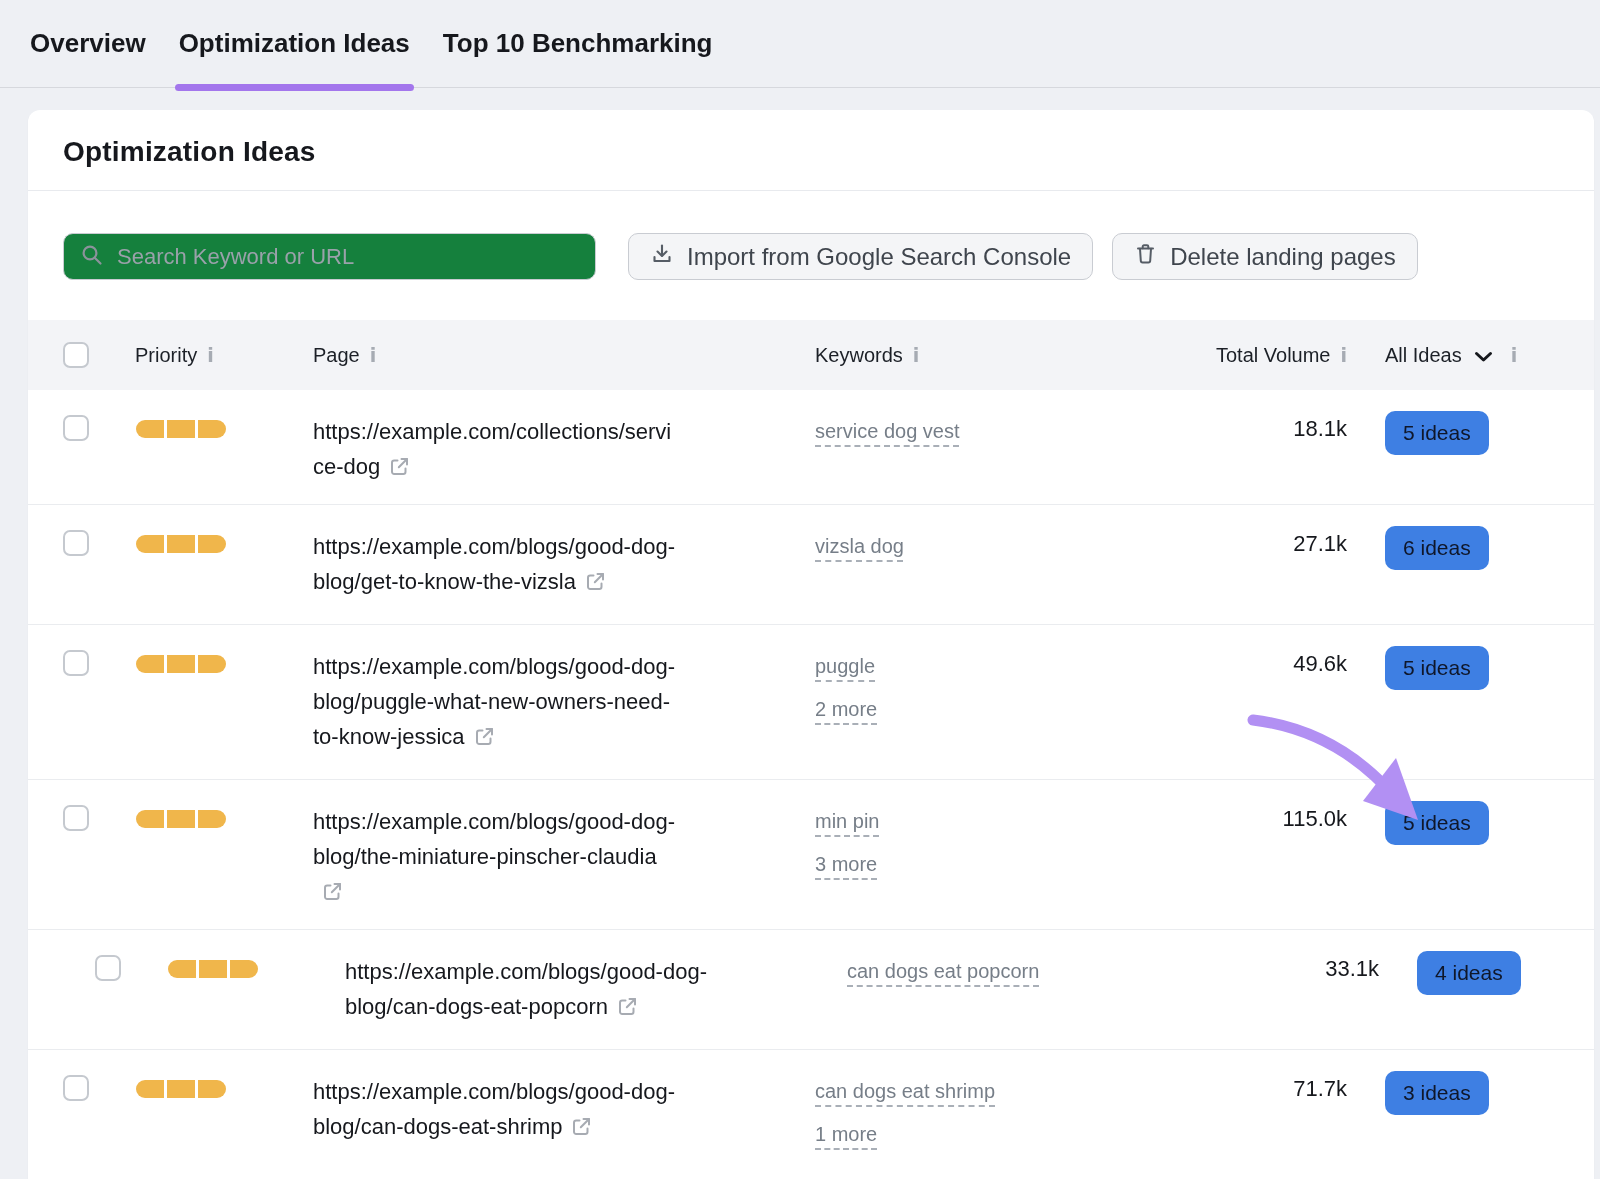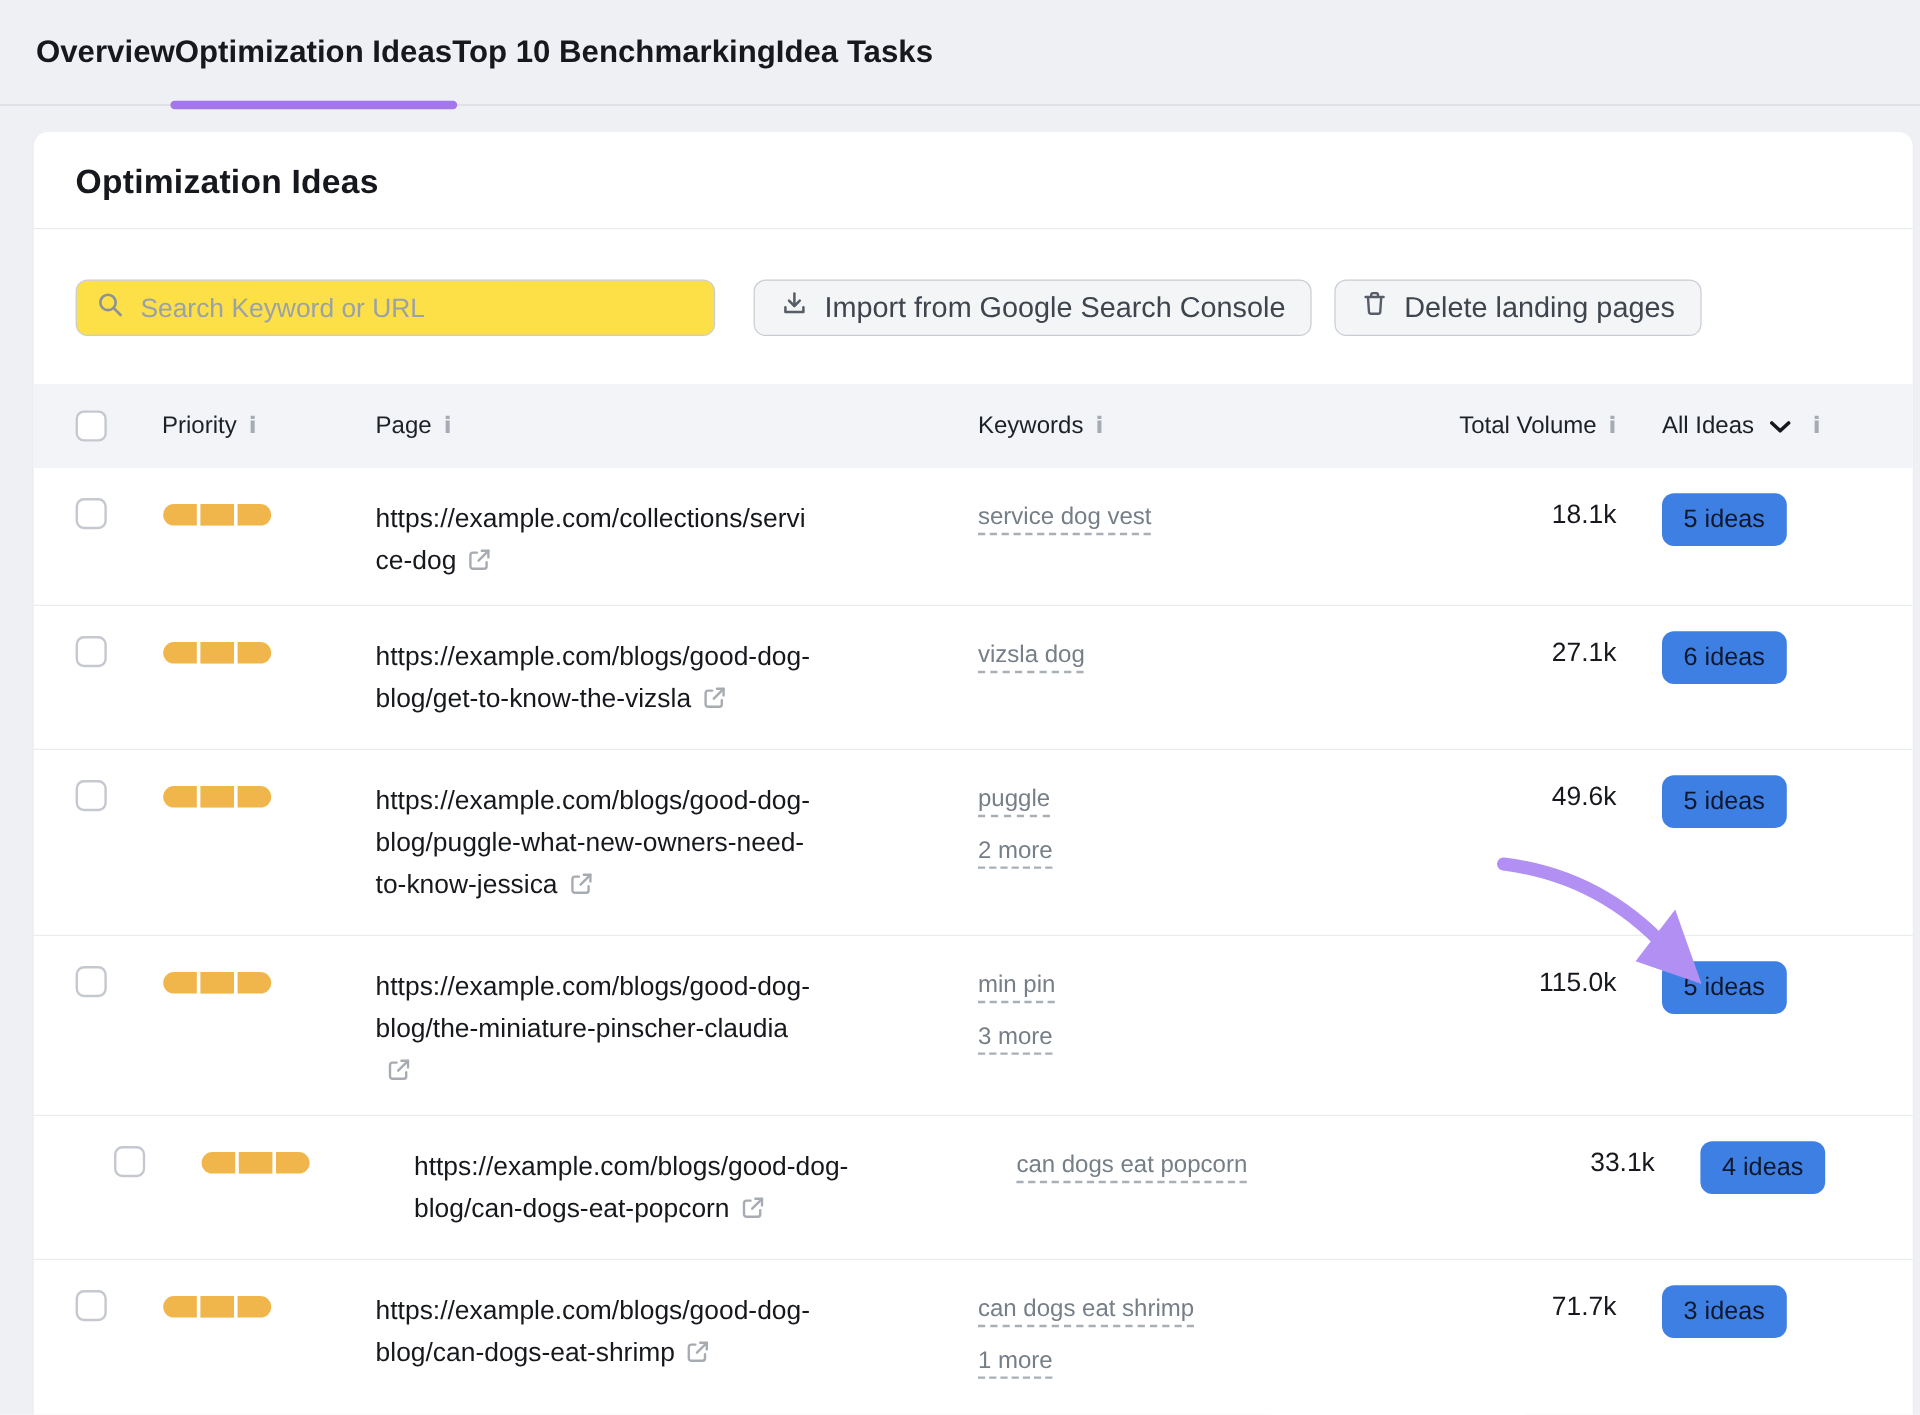--- a/index.html
+++ b/index.html
@@ -6,21 +6,21 @@
   html,body { width:1600px; height:1179px; overflow:hidden; }
   body {
     background:#eef0f4;
     font-family:"Liberation Sans", sans-serif;
     color:#16181d;
     position:relative;
   }
 
   
   .tabbar {
-    display:flex; align-items:stretch; 
+    display:flex; align-items:stretch; gap:33px;
     padding-left:30px; height:88px;
     border-bottom:1px solid #d6d8dd;
     position:relative;
   }
   .tab {
     display:flex; align-items:center;
     font-size:26px; font-weight:700; color:#16181d;
     position:relative; cursor:pointer; white-space:nowrap;
   }
   .tab.active::after {
@@ -36,21 +36,21 @@
   }
   .card-header { padding:26px 35px 22px; border-bottom:1px solid #e8eaee; }
   .card-title { font-size:28px; font-weight:700; letter-spacing:0.2px; }
 
   
   .toolbar { display:flex; align-items:center; padding:42px 35px 40px; }
   .searchbox {
     display:flex; align-items:center; gap:13px;
     width:533px; height:47px;
     border:1px solid #c9ccd2; border-radius:10px;
-    padding:0 16px; background:#fde047;
+    padding:0 16px; background:#15803d;
   }
   .searchbox input {
     border:none; outline:none; flex:1; font-size:22px;
     font-family:"Liberation Sans", sans-serif; color:#16181d; background:transparent;
   }
   .searchbox input::placeholder { color:#9aa1aa; }
   .btn {
     display:flex; align-items:center; gap:13px;
     height:47px; padding:0 21px;
     background:#f4f5f7; border:1px solid #c9ccd2; border-radius:10px;
@@ -131,21 +131,20 @@
   
   .arrow-overlay { position:absolute; left:1213px; top:698px; z-index:5; pointer-events:none; }
 </style>
 </head>
 <body>
 
 <nav class="tabbar">
   <div class="tab">Overview</div>
   <div class="tab active">Optimization Ideas</div>
   <div class="tab">Top 10 Benchmarking</div>
-  <div class="tab">Idea Tasks</div>
 </nav>
 
 <section class="card">
   <div class="card-header">
     <h2 class="card-title">Optimization Ideas</h2>
   </div>
 
   <div class="toolbar">
     <div class="searchbox">
       <span>

